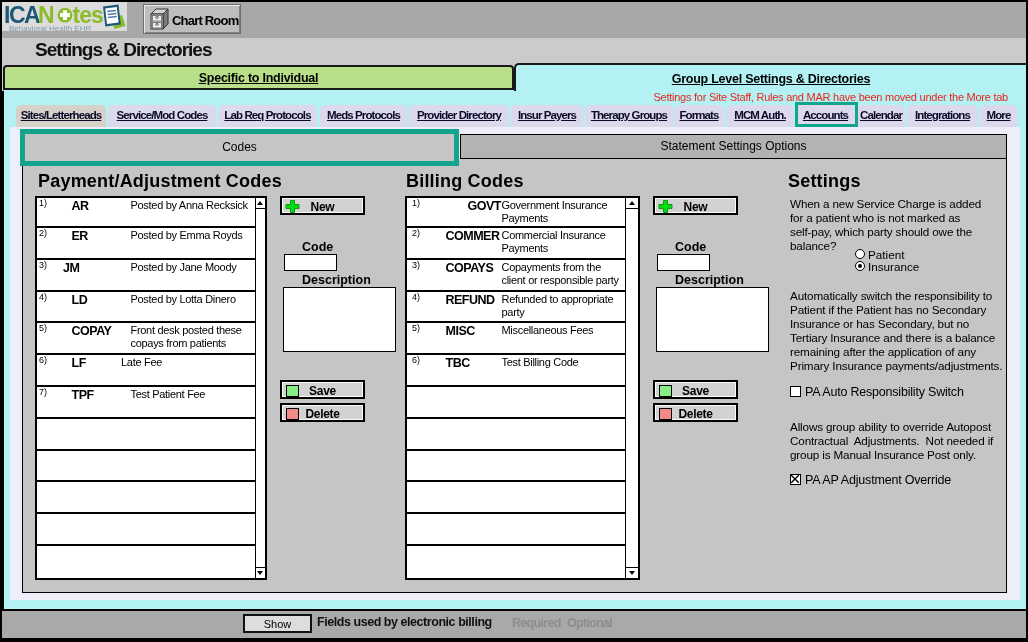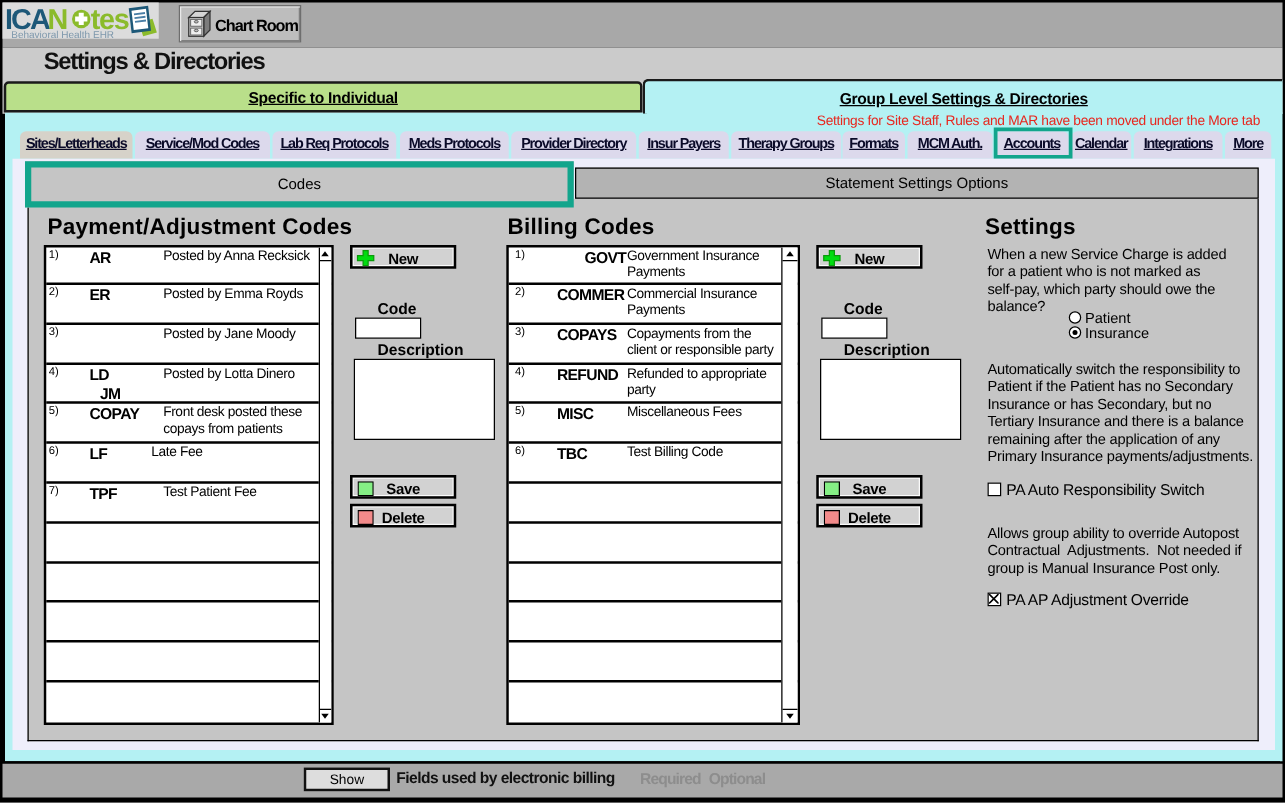--- a/index.html
+++ b/index.html
@@ -157,21 +157,21 @@
       <span class="code" style="left:34.5px;">AR</span>
       <span class="desc" style="left:93.5px;">Posted by Anna Recksick</span>
     </div>
     <div class="row" style="height:31.8px;">
       <span class="num" style="left:2px;">2)</span>
       <span class="code" style="left:34.5px;">ER</span>
       <span class="desc" style="left:93.5px;">Posted by Emma Royds</span>
     </div>
     <div class="row" style="height:31.8px;">
       <span class="num" style="left:2px;">3)</span>
-      <span class="code" style="left:43px;margin-top:47px;">JM</span>
+      <span class="code" style="left:26px;">JM</span>
       <span class="desc" style="left:93.5px;">Posted by Jane Moody</span>
     </div>
     <div class="row" style="height:31.8px;">
       <span class="num" style="left:2px;">4)</span>
       <span class="code" style="left:34.5px;">LD</span>
       <span class="desc" style="left:93.5px;">Posted by Lotta Dinero</span>
     </div>
     <div class="row" style="height:31.8px;">
       <span class="num" style="left:2px;">5)</span>
       <span class="code" style="left:34.5px;">COPAY</span>

